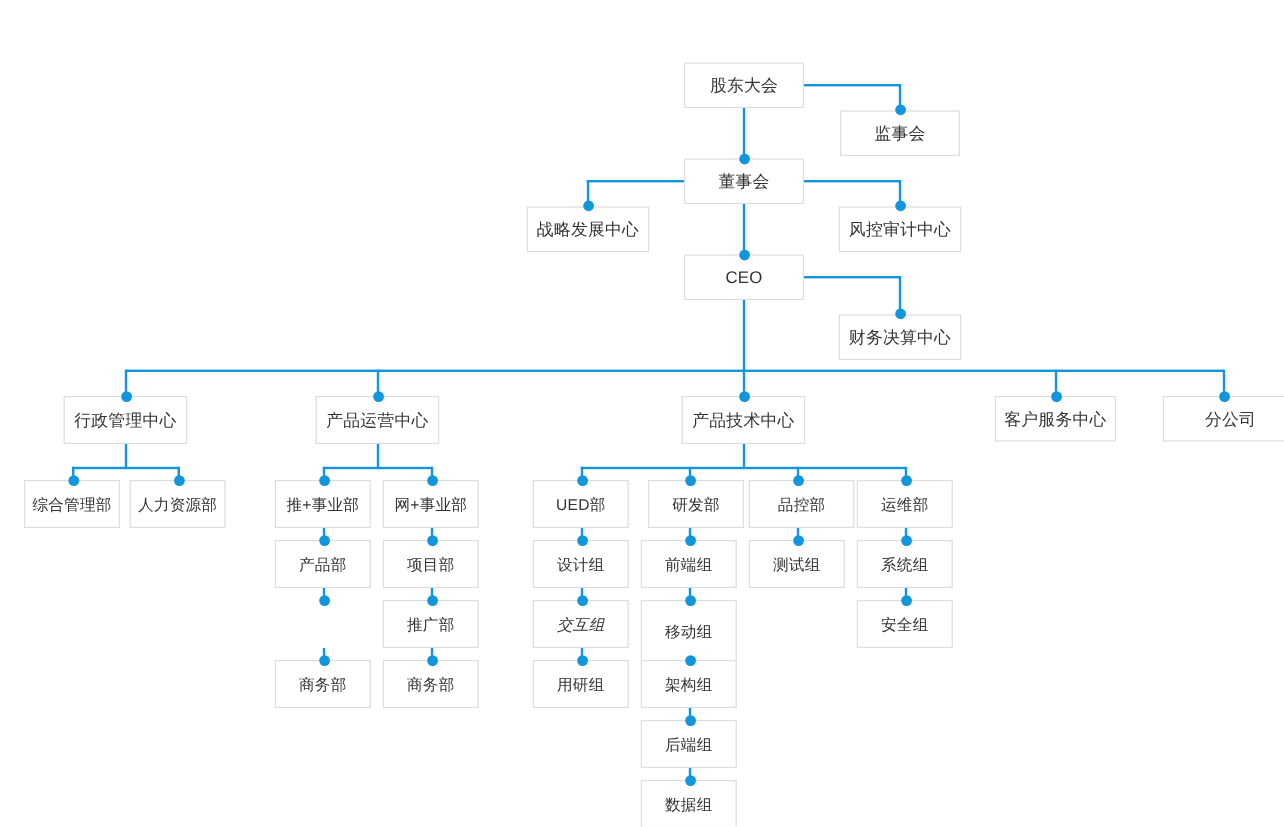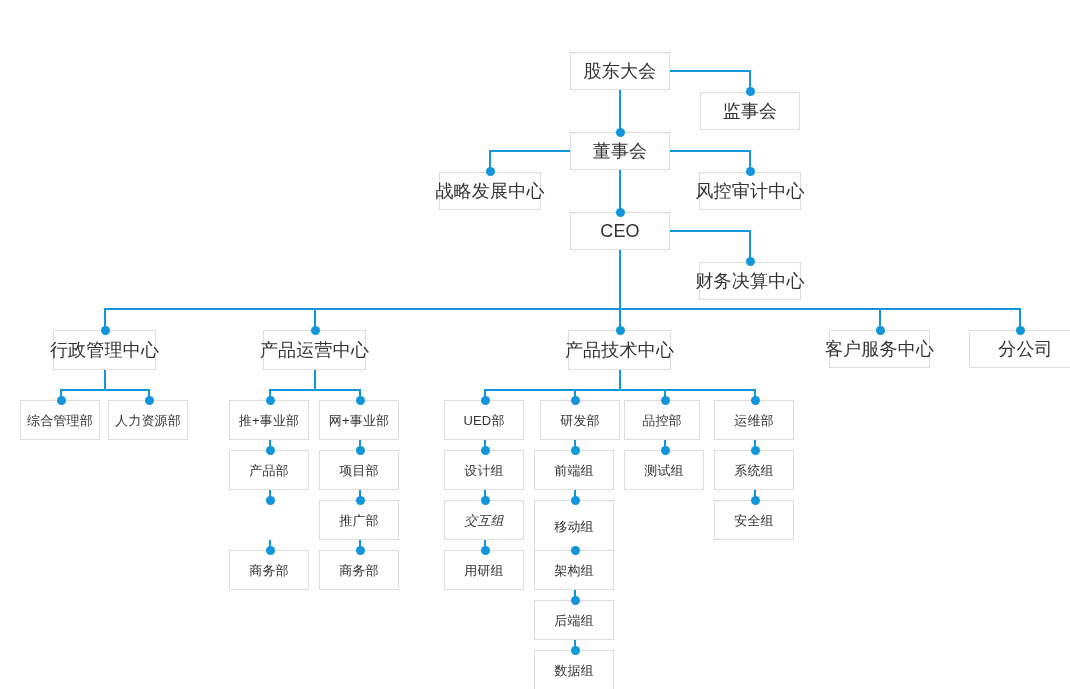--- a/index.html
+++ b/index.html
@@ -18,21 +18,21 @@
   }
   
   .node{
     position:absolute;
     box-sizing:border-box;
     border:1px solid #dddddd;
     background:#ffffff;
     display:flex;
     align-items:center;
     justify-content:center;
-    font-size:18px;
+    font-size:14px;
     line-height:1;
     color:#333333;
     letter-spacing:0.2px;
     white-space:nowrap;
     z-index:3;
   }
   .node.small{font-size:13px;}
   
   .ln{
     position:absolute;
@@ -201,21 +201,21 @@
   <div class="node small" style="left:319px;top:500px;width:80px;height:40px;">推广部</div>
 
   <div class="node small" style="left:229px;top:550px;width:80px;height:40px;">商务部</div>
 
   <div class="node small" style="left:319px;top:550px;width:80px;height:40px;">商务部</div>
 
   <div class="node small" style="left:444px;top:400px;width:80px;height:40px;">UED部</div>
 
   <div class="node small" style="left:540px;top:400px;width:80px;height:40px;">研发部</div>
 
-  <div class="node small" style="left:624px;top:400px;width:76px;height:40px;">品控部</div>
+  <div class="node small" style="left:624px;top:400px;width:88px;height:40px;">品控部</div>
 
   <div class="node small" style="left:714px;top:400px;width:80px;height:40px;">运维部</div>
 
   <div class="node small" style="left:444px;top:450px;width:80px;height:40px;">设计组</div>
 
   <div class="node small" style="left:534px;top:450px;width:80px;height:40px;">前端组</div>
 
   <div class="node small" style="left:624px;top:450px;width:80px;height:40px;">测试组</div>
 
   <div class="node small" style="left:714px;top:450px;width:80px;height:40px;">系统组</div>

